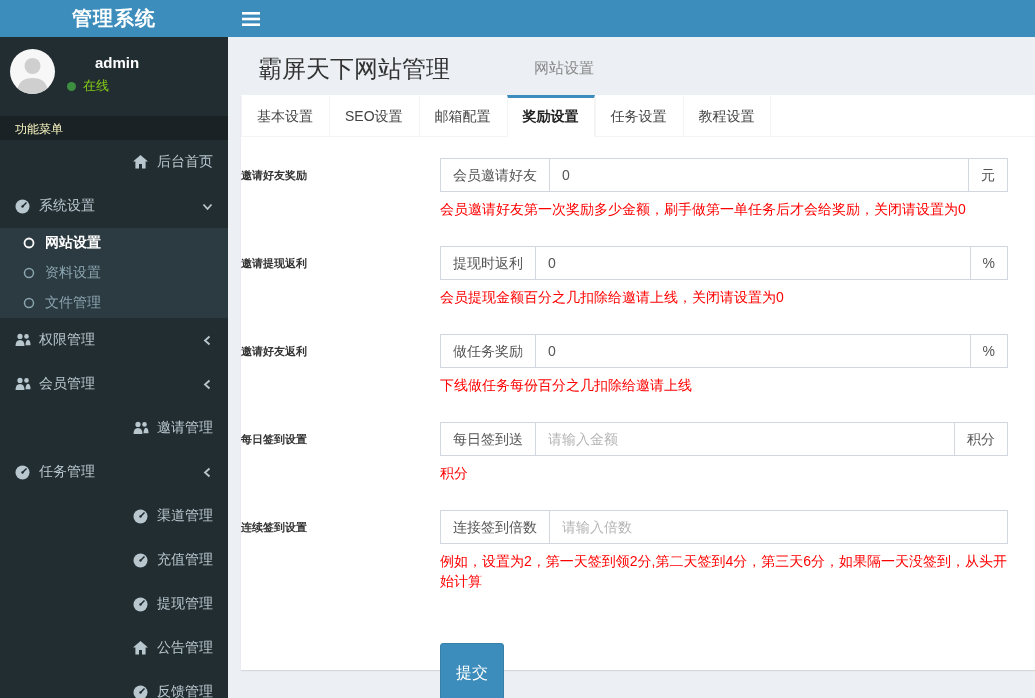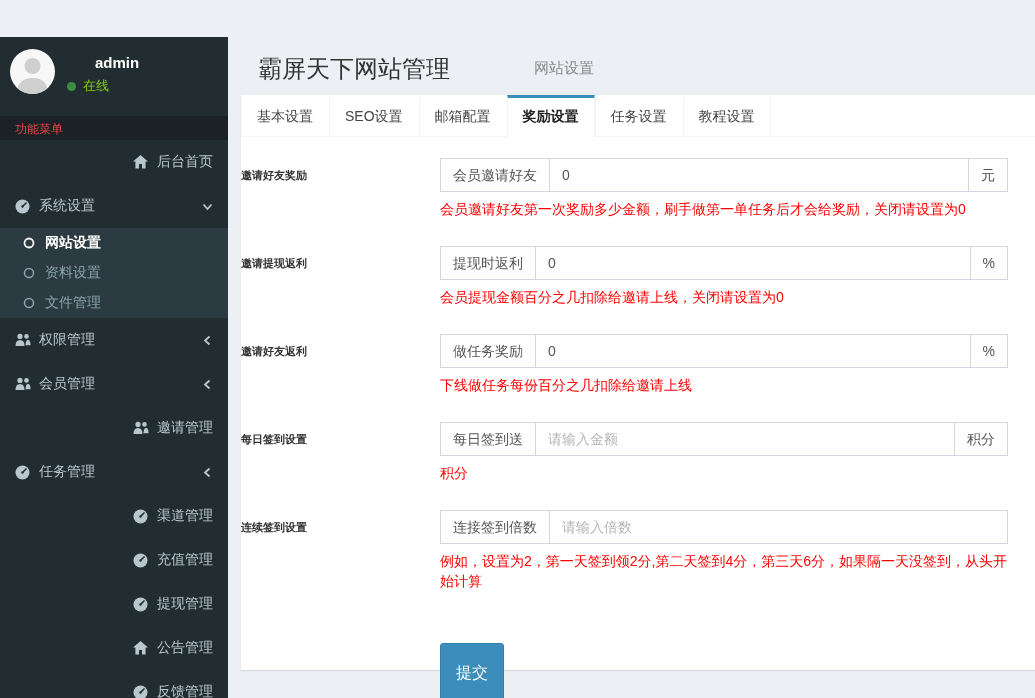--- a/index.html
+++ b/index.html
@@ -15,21 +15,21 @@
   .hamburger { padding:0 14px; height:37px; display:flex; align-items:center; cursor:pointer; color:#fff; }
 
   
   .sidebar { position:absolute; top:37px; left:0; bottom:0; width:228px; background:#222d32; z-index:20; }
   .user-panel { display:flex; padding:12px 10px 16px 10px; }
   .avatar { width:45px; height:45px; border-radius:50%; background:#f7f7f7; overflow:hidden; flex:0 0 45px; }
   .user-info { padding:5px 5px 5px 12px; }
   .user-name { color:#fff; font-weight:bold; font-size:15px; margin-bottom:6px;margin-left:28px; }
   .user-status { color:#84cc16; font-size:13px; display:flex; align-items:center; }
   .dot { width:9px; height:9px; border-radius:50%; background:#3e8e41; display:inline-block; margin-right:7px; }
-  .menu-header { background:#1a2226; color:#ef4444; font-size:12px; padding:5px 15px 5px 15px; height:24px; }
+  .menu-header { background:#1a2226; color:#fef9c3; font-size:12px; padding:5px 15px 5px 15px; height:24px; }
   .menu { list-style:none; }
   .menu-item { display:flex; align-items:center; height:44px; padding:0 15px; color:#b8c7ce; cursor:pointer;justify-content:flex-end; }
   .menu-item .mi-icon { width:24px; display:flex; align-items:center; color:#b8c7ce; }
   .menu-item .chev { margin-left:auto; display:flex; align-items:center; color:#b8c7ce; }
   .submenu { list-style:none; background:#2c3b41; }
   .submenu-item { display:flex; align-items:center; height:30px; padding:0 15px 0 23px; color:#8aa4af; cursor:pointer; font-size:14px; }
   .submenu-item .mi-icon { width:22px; display:flex; align-items:center; }
   .submenu-item.active { color:#fff; font-weight:bold; }
 
   
@@ -60,20 +60,32 @@
   .help { color:#ff0000; font-size:14px; margin-top:7px; line-height:20px; }
 
   .btn-submit { margin-left:199px; margin-top:25px; background:#3c8dbc; border:1px solid #367fa9; color:#fff;
                 font-size:16px; padding:19px 15px; border-radius:3px; cursor:pointer; font-family:inherit;text-align:center; }
 </style>
 </head>
 <body>
 
 <div class="app">
 
+  <div class="topbar">
+    <div class="logo">管理系统</div>
+    <div class="navbar">
+      <span class="hamburger">
+        <svg width="18" height="14" viewBox="0 0 18 14">
+          <rect x="0" y="0" width="18" height="2.6" fill="#fff"></rect>
+            <rect x="0" y="5.7" width="18" height="2.6" fill="#fff"></rect>
+            <rect x="0" y="11.4" width="18" height="2.6" fill="#fff"></rect>
+        </svg>
+      </span>
+    </div>
+  </div>
 
   <div class="sidebar">
     <div class="user-panel">
       <div class="avatar">
         <svg width="45" height="45" viewBox="0 0 45 45">
           <circle cx="22.5" cy="17" r="8" fill="#cfcfcf"></circle>
           <path d="M7 45 Q7 29 22.5 29 Q38 29 38 45 Z" fill="#cfcfcf"></path>
         </svg>
       </div>
       <div class="user-info">

